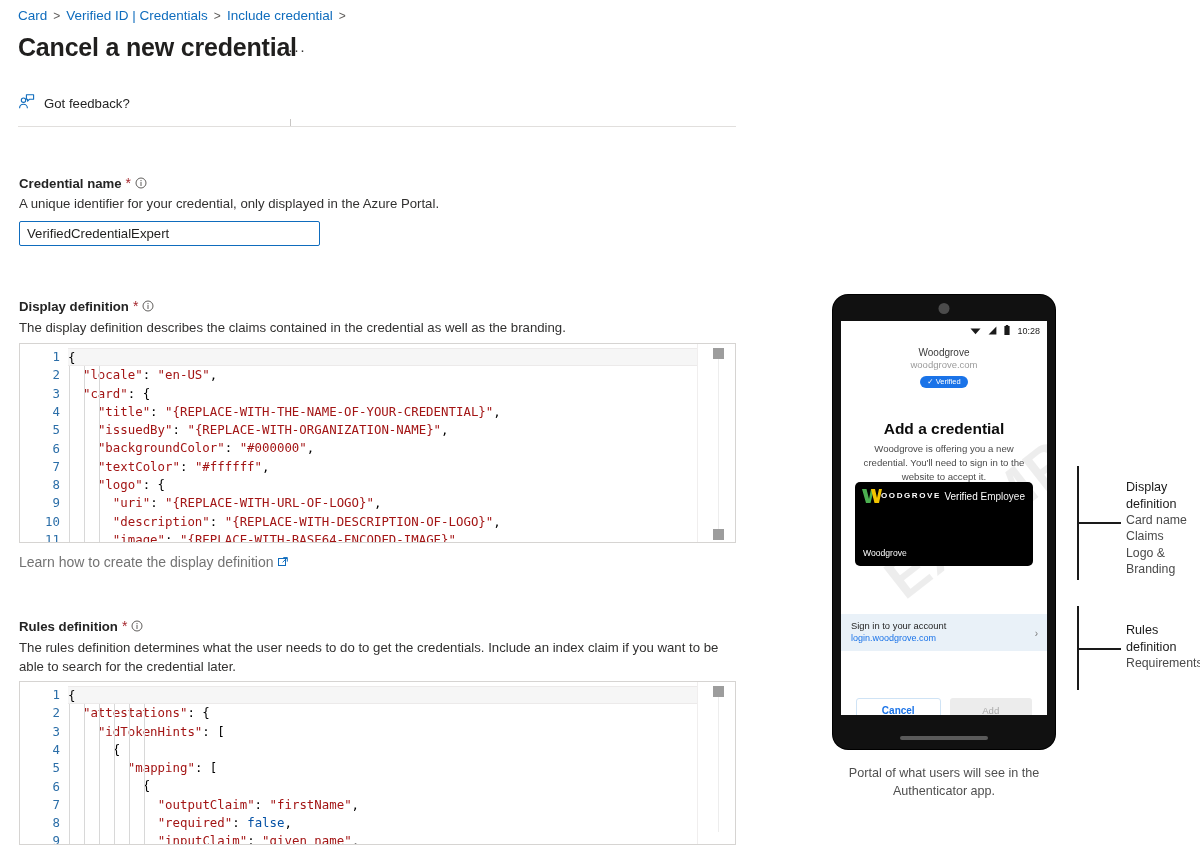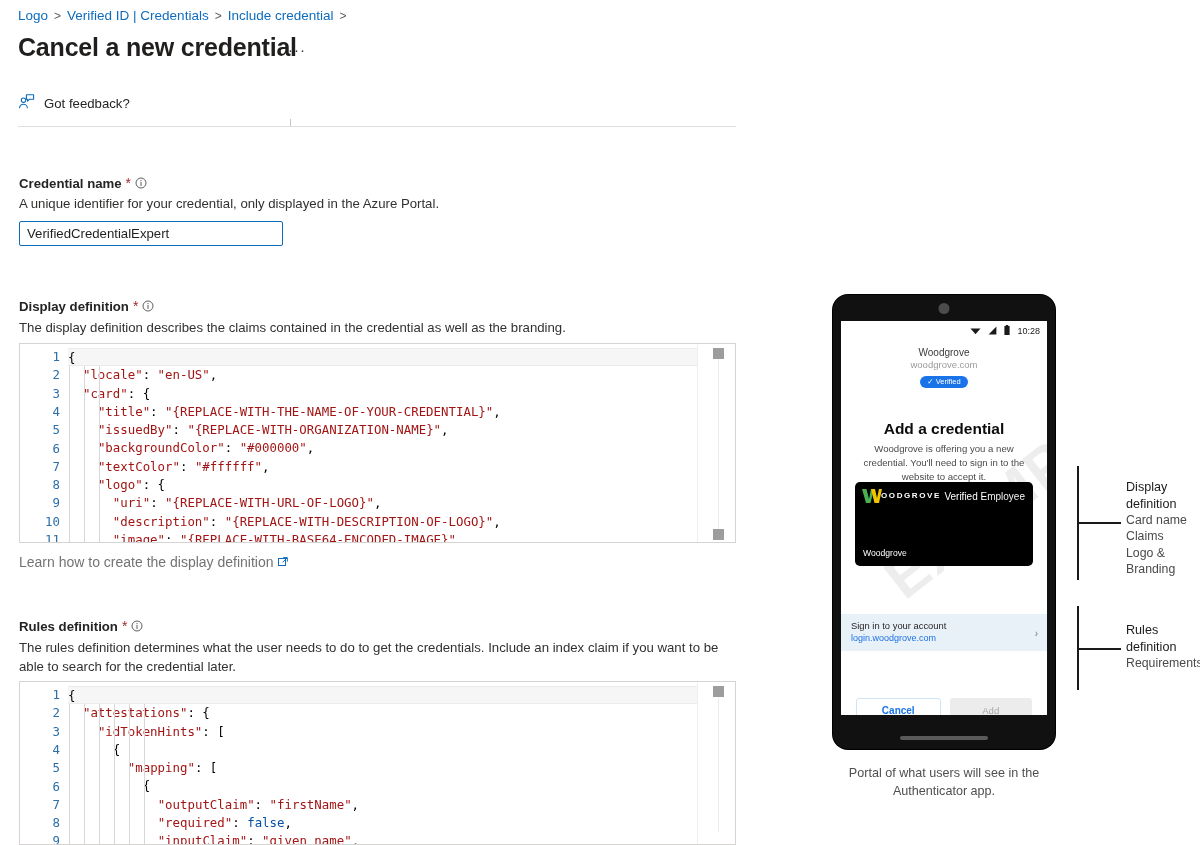--- a/index.html
+++ b/index.html
@@ -56,21 +56,21 @@
     display: flex; align-items: center; gap: 4px;
   }
   .req-star { color: #a4262c; font-size: 14px; font-weight: normal; }
   .info-ico { color: #605e5c; display: inline-flex; }
   .field-desc {
     position: absolute; font-size: 13.2px; color: #323130; line-height: 1.45;
   }
 
   .text-input {
     position: absolute; left: 19px; top: 221px;
-    width: 264px; height: 25px;
+    width: 301px; height: 25px;
     border: 1px solid #0f6cbd; border-radius: 2px;
     background: #fff; font-size: 13.2px; color: #201f1e;
     padding: 0 7px; font-family: "Liberation Sans", sans-serif;
     outline: none;
   }
 
   
   .editor {
     position: absolute; left: 19px;
     border: 1px solid #d6d4d2; background: #ffffff;
@@ -222,21 +222,21 @@
   .anno-hline { position: absolute; height: 2px; background: #1a1a1a; }
   .anno-head { font-size: 12.6px; color: #1a1a1a; line-height: 1.32; }
   .anno-sub { font-size: 12.3px; color: #4a4a4a; line-height: 1.32; }
 </style>
 </head>
 <body>
 
 <div class="page">
 
   <div class="breadcrumb">
-    <span class="crumb">Logo</span>
+    <span class="crumb">Card</span>
     <span class="crumb-sep">&gt;</span>
     <span class="crumb">Verified ID | Credentials</span>
     <span class="crumb-sep">&gt;</span>
     <span class="crumb">Include credential</span>
     <span class="crumb-sep">&gt;</span>
   </div>
 
   <div class="page-title">Cancel a new credential</div>
   <div class="title-ellipsis">···</div>
 

